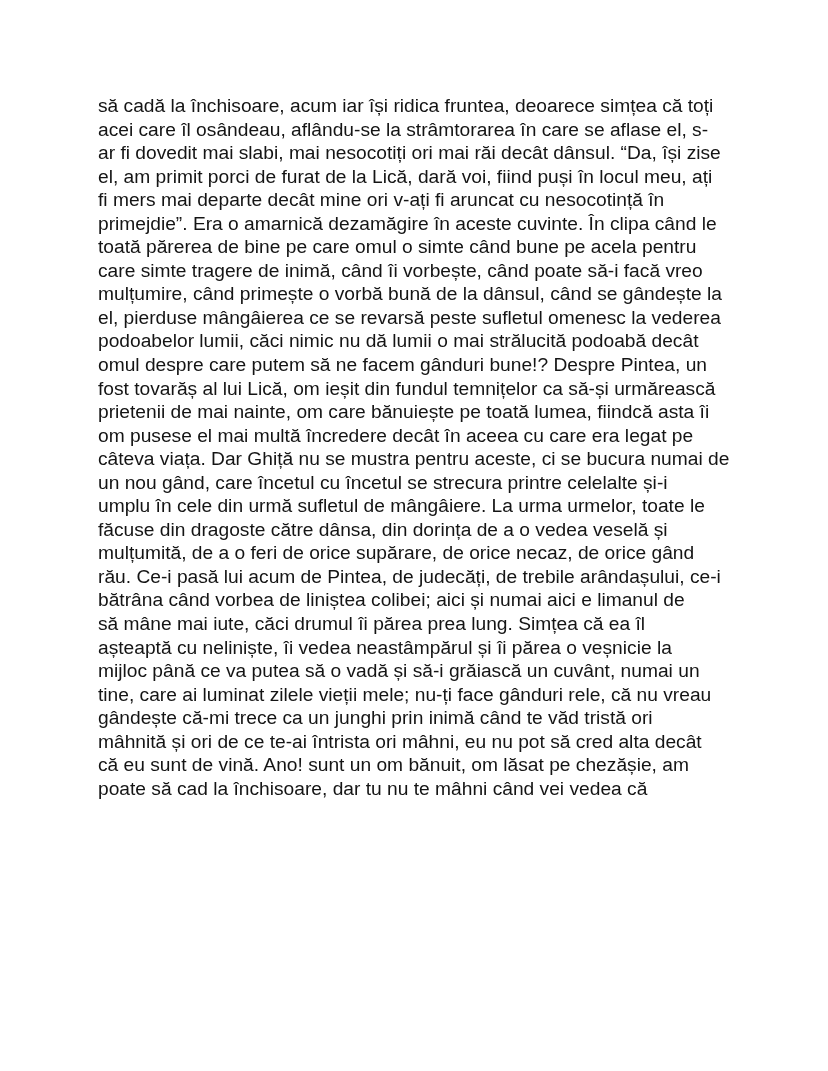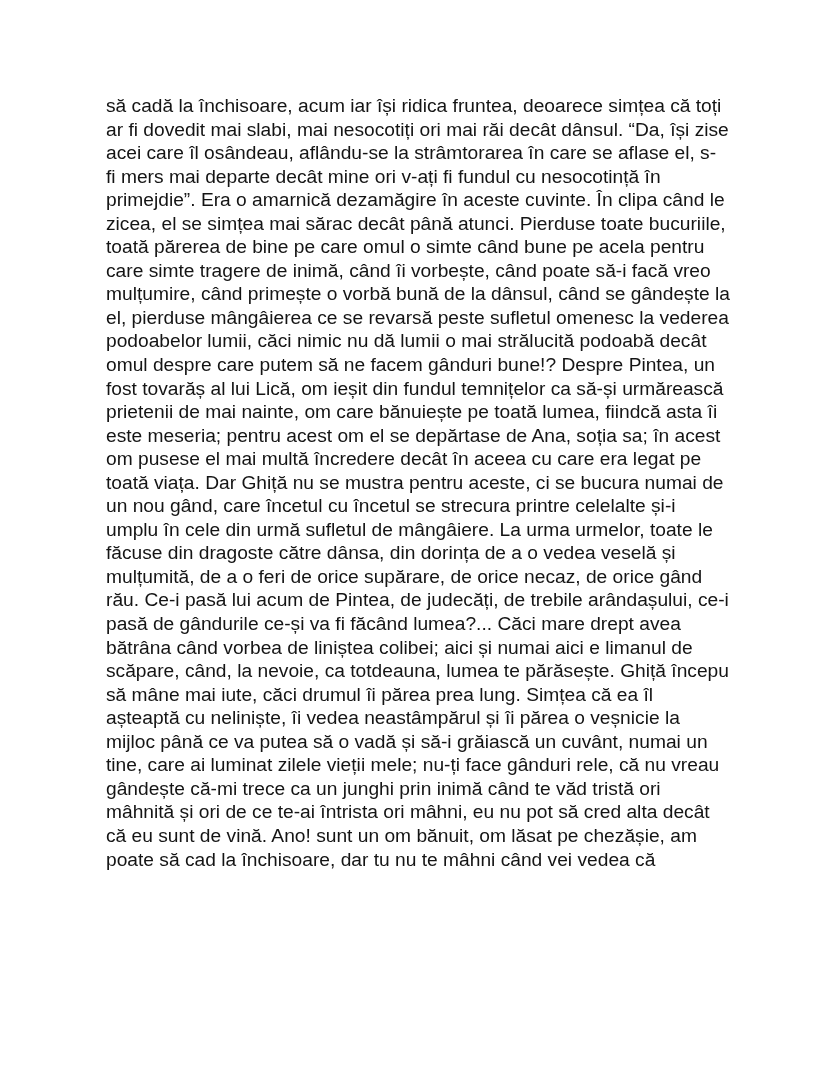--- a/index.html
+++ b/index.html
@@ -16,64 +16,61 @@
     .page {
       position: absolute;
       left: 0;
       top: 0;
       width: 828px;
       height: 1071px;
       background: #ffffff;
     }
     .text-body {
       position: absolute;
-      left: 106px;
+      left: 98px;
       top: 94px;
       width: 640px;
       font-family: "Liberation Sans", sans-serif;
       font-size: 19.2px;
       line-height: 23.55px;
       color: #141414;
       white-space: nowrap;
     }
     .line {
       display: block;
       height: 23.55px;
     }
   </style>
 </head>
 <body>
 
 <div class="page">
   <div class="text-body">
     <span class="line">să cadă la închisoare, acum iar își ridica fruntea, deoarece simțea că toți</span>
+    <span class="line">acei care îl osândeau, aflându-se la strâmtorarea în care se aflase el, s-</span>
     <span class="line">ar fi dovedit mai slabi, mai nesocotiți ori mai răi decât dânsul. “Da, își zise</span>
-    <span class="line">acei care îl osândeau, aflându-se la strâmtorarea în care se aflase el, s-</span>
-    <span class="line">fi mers mai departe decât mine ori v-ați fi fundul cu nesocotință în</span>
+    <span class="line">el, am primit porci de furat de la Lică, dară voi, fiind puși în locul meu, ați</span>
+    <span class="line">fi mers mai departe decât mine ori v-ați fi aruncat cu nesocotință în</span>
     <span class="line">primejdie”. Era o amarnică dezamăgire în aceste cuvinte. În clipa când le</span>
-    <span class="line">zicea, el se simțea mai sărac decât până atunci. Pierduse toate bucuriile,</span>
     <span class="line">toată părerea de bine pe care omul o simte când bune pe acela pentru</span>
     <span class="line">care simte tragere de inimă, când îi vorbește, când poate să-i facă vreo</span>
     <span class="line">mulțumire, când primește o vorbă bună de la dânsul, când se gândește la</span>
     <span class="line">el, pierduse mângâierea ce se revarsă peste sufletul omenesc la vederea</span>
     <span class="line">podoabelor lumii, căci nimic nu dă lumii o mai strălucită podoabă decât</span>
     <span class="line">omul despre care putem să ne facem gânduri bune!? Despre Pintea, un</span>
     <span class="line">fost tovarăș al lui Lică, om ieșit din fundul temnițelor ca să-și urmărească</span>
     <span class="line">prietenii de mai nainte, om care bănuiește pe toată lumea, fiindcă asta îi</span>
-    <span class="line">este meseria; pentru acest om el se depărtase de Ana, soția sa; în acest</span>
     <span class="line">om pusese el mai multă încredere decât în aceea cu care era legat pe</span>
-    <span class="line">toată viața. Dar Ghiță nu se mustra pentru aceste, ci se bucura numai de</span>
+    <span class="line">câteva viața. Dar Ghiță nu se mustra pentru aceste, ci se bucura numai de</span>
     <span class="line">un nou gând, care încetul cu încetul se strecura printre celelalte și-i</span>
     <span class="line">umplu în cele din urmă sufletul de mângâiere. La urma urmelor, toate le</span>
     <span class="line">făcuse din dragoste către dânsa, din dorința de a o vedea veselă și</span>
     <span class="line">mulțumită, de a o feri de orice supărare, de orice necaz, de orice gând</span>
     <span class="line">rău. Ce-i pasă lui acum de Pintea, de judecăți, de trebile arândașului, ce-i</span>
-    <span class="line">pasă de gândurile ce-și va fi făcând lumea?... Căci mare drept avea</span>
     <span class="line">bătrâna când vorbea de liniștea colibei; aici și numai aici e limanul de</span>
-    <span class="line">scăpare, când, la nevoie, ca totdeauna, lumea te părăsește. Ghiță începu</span>
     <span class="line">să mâne mai iute, căci drumul îi părea prea lung. Simțea că ea îl</span>
     <span class="line">așteaptă cu neliniște, îi vedea neastâmpărul și îi părea o veșnicie la</span>
     <span class="line">mijloc până ce va putea să o vadă și să-i grăiască un cuvânt, numai un</span>
     <span class="line">tine, care ai luminat zilele vieții mele; nu-ți face gânduri rele, că nu vreau</span>
     <span class="line">gândește că-mi trece ca un junghi prin inimă când te văd tristă ori</span>
     <span class="line">mâhnită și ori de ce te-ai întrista ori mâhni, eu nu pot să cred alta decât</span>
     <span class="line">că eu sunt de vină. Ano! sunt un om bănuit, om lăsat pe chezășie, am</span>
     <span class="line">poate să cad la închisoare, dar tu nu te mâhni când vei vedea că</span>
   </div>
 </div>

